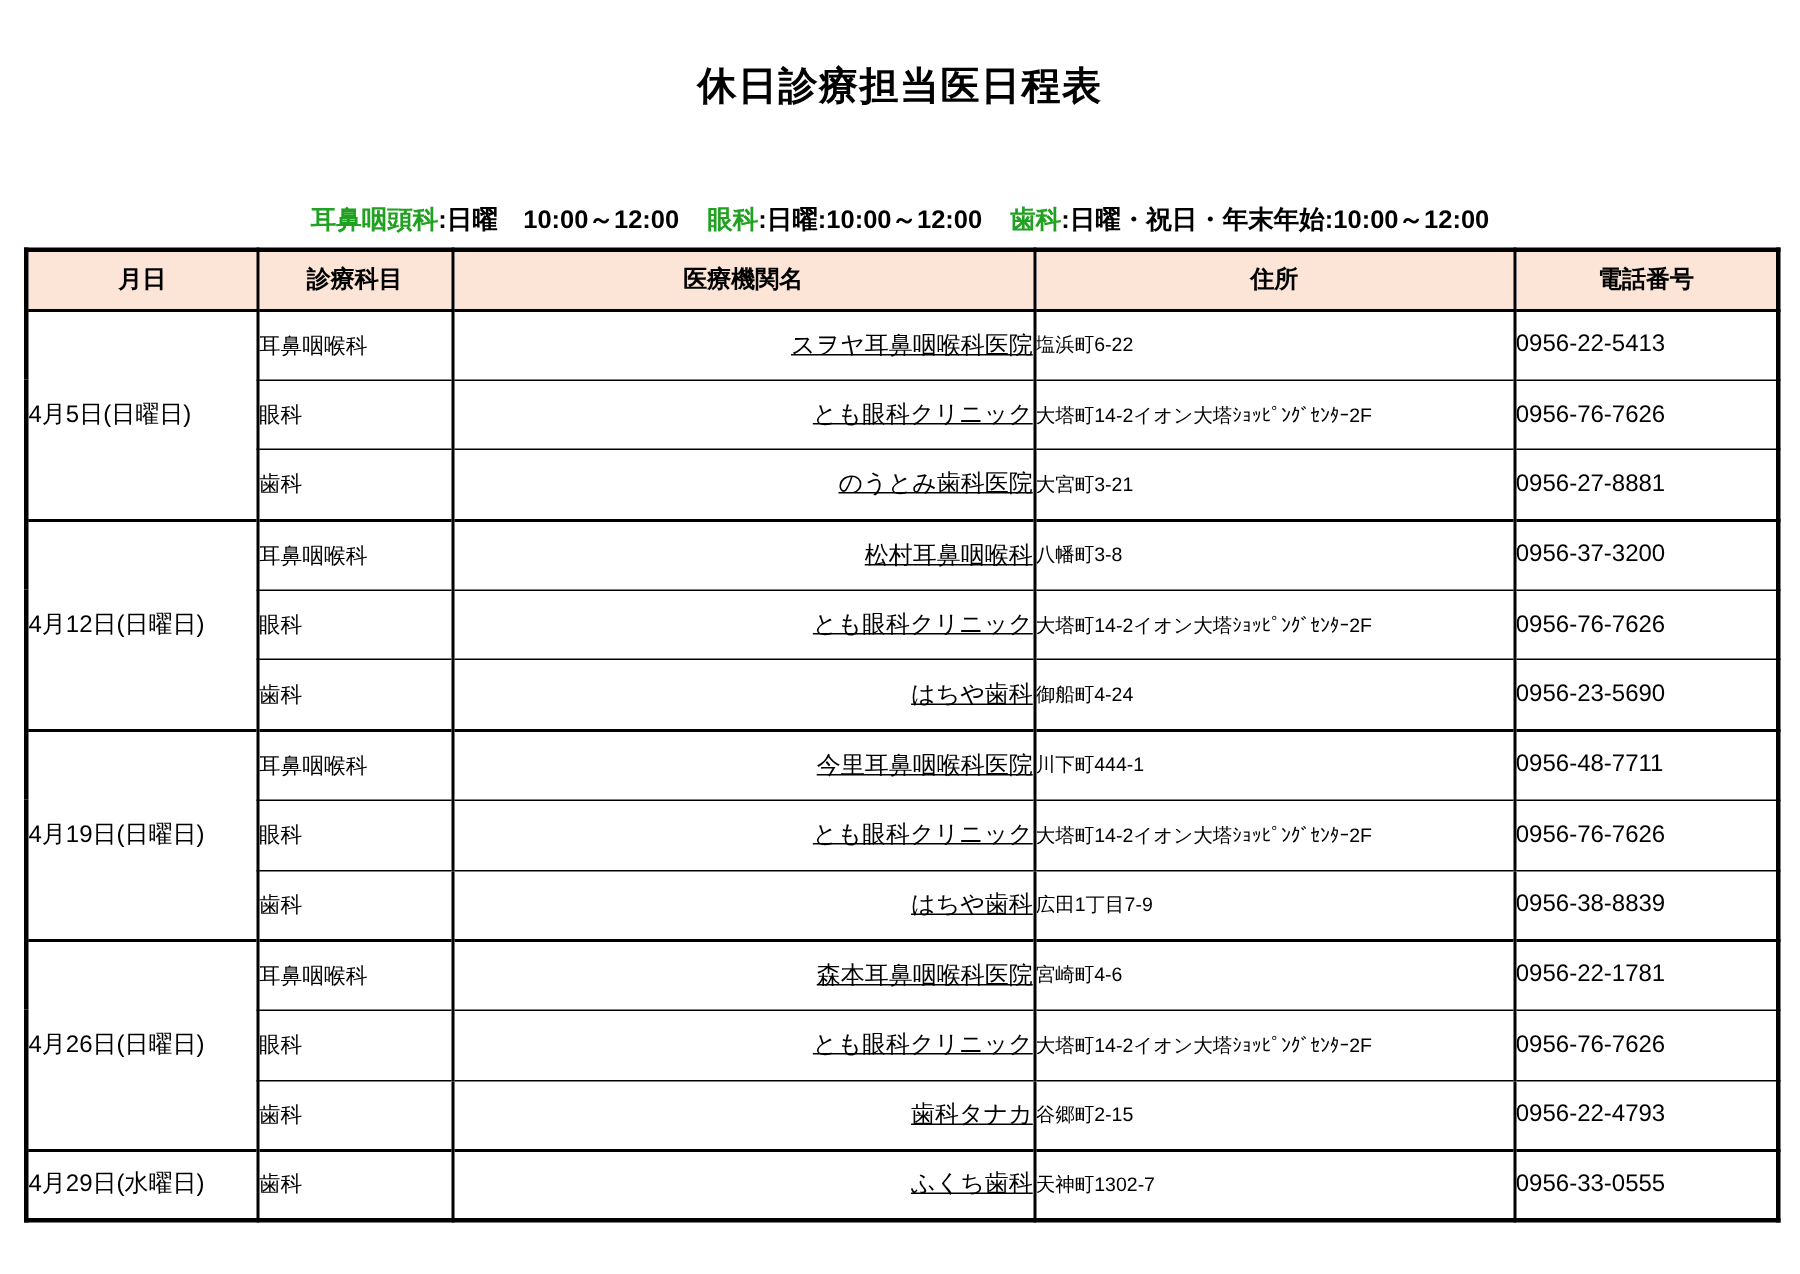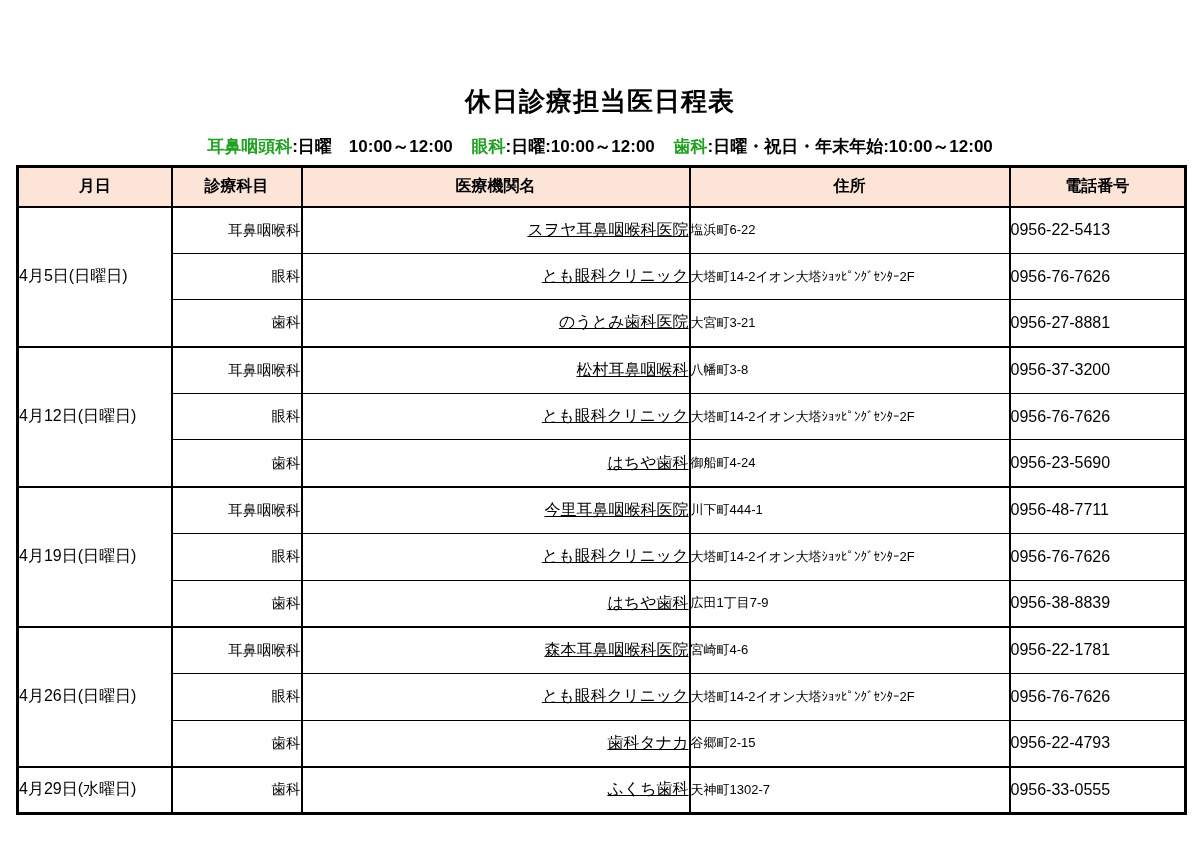--- a/index.html
+++ b/index.html
@@ -13,21 +13,21 @@
     position:relative;
     width:1200px;height:849px;
     background:#ffffff;
     font-family:"Liberation Sans", sans-serif;
     color:#000;
     overflow:hidden;
   }
   .title{
     position:absolute;top:40px;left:0;width:100%;
     text-align:center;
-    font-size:26px;font-weight:bold;letter-spacing:1px;margin-top:44px;
+    font-size:26px;font-weight:bold;letter-spacing:1px;
   }
   .subtitle{
     position:absolute;top:135px;left:0;width:100%;
     text-align:center;
     font-size:17px;font-weight:bold;
     white-space:nowrap;
   }
   .subtitle .seg{margin:14px 7px;}
   .subtitle .green{color:var(--accent-green);}
   table.schedule{
@@ -49,21 +49,21 @@
   table.schedule thead th{
     height:40px;
     background:var(--header-bg);
     font-size:16px;font-weight:bold;
     text-align:center;
     border-bottom-width:2px;
   }
   table.schedule tbody tr{height:46.7px;}
   tr.group-start > td{border-top-width:2px;}
   td.c-date{text-align:left;font-size:16px;margin-top:24px;}
-  td.c-dept{text-align:right;font-size:14.5px;font-family:Liberation Serif, serif;}
+  td.c-dept{text-align:left;font-size:14.5px;font-family:Liberation Serif, serif;}
   td.c-name{text-align:right;font-size:16px;padding-left:8px;text-decoration:underline;}
   td.c-addr{text-align:left;font-size:13px;padding-left:8px;}
   td.c-tel{text-align:left;font-size:16px;margin-left:36px;}
 </style>
 </head>
 <body>
 
 <div class="page">
 
   <div class="title">休日診療担当医日程表</div>

